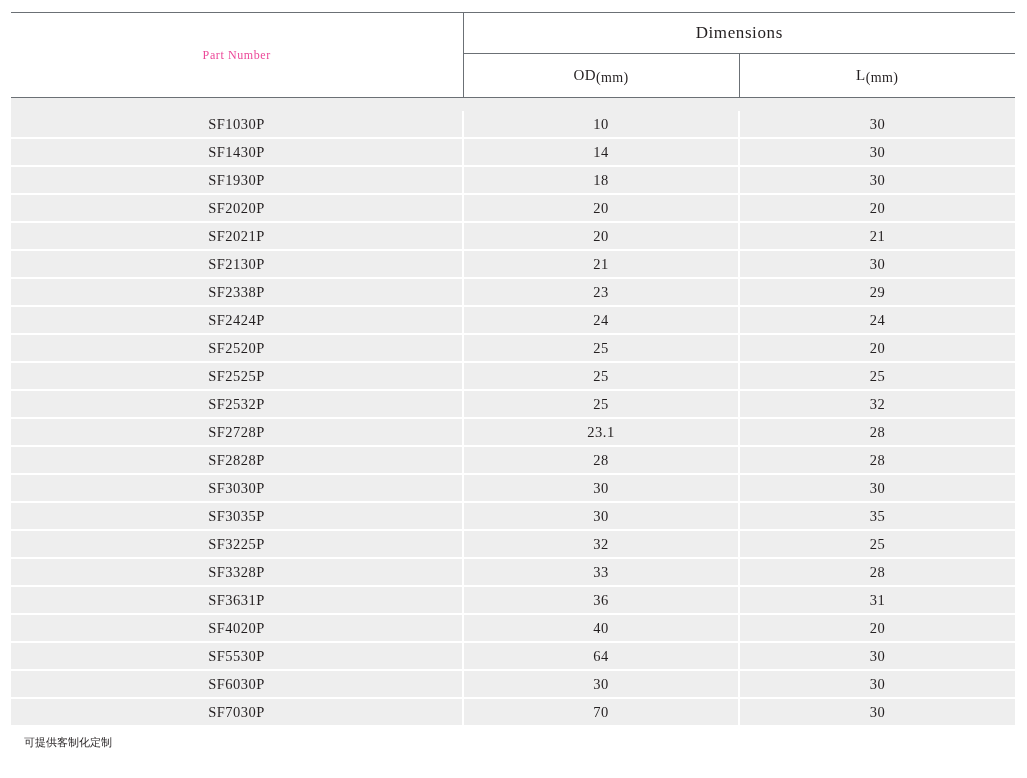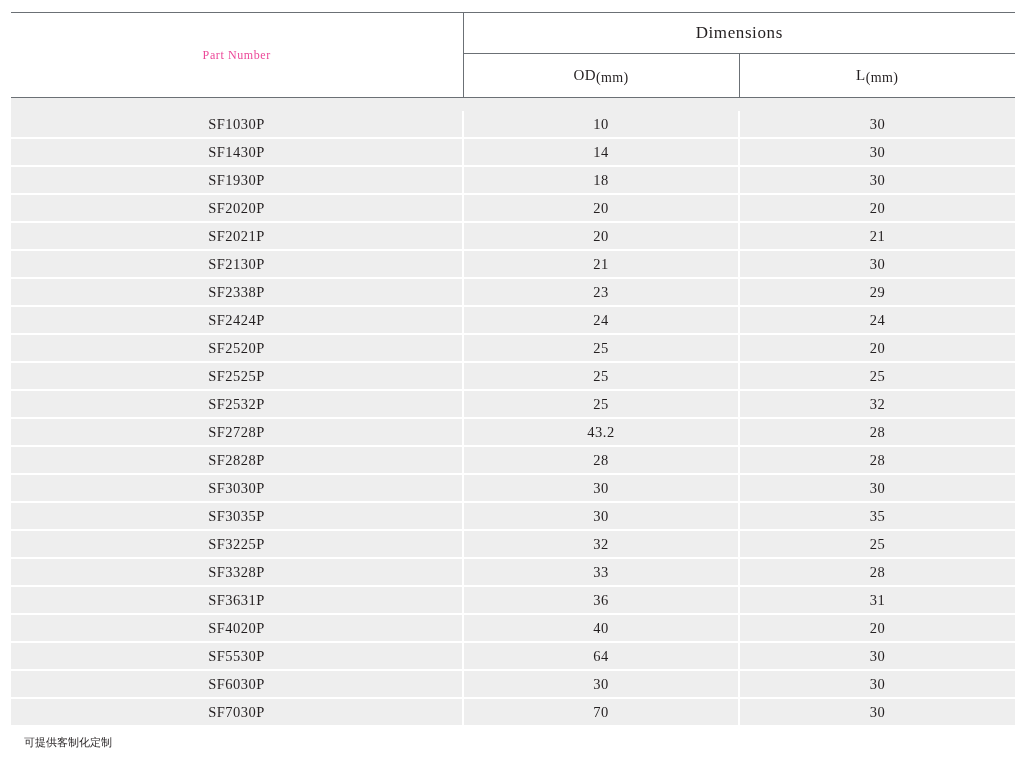--- a/index.html
+++ b/index.html
@@ -205,21 +205,21 @@
         <td class="c-od">25</td>
         <td class="c-l">25</td>
       </tr>
       <tr>
         <td class="c-part">SF2532P</td>
         <td class="c-od">25</td>
         <td class="c-l">32</td>
       </tr>
       <tr>
         <td class="c-part">SF2728P</td>
-        <td class="c-od">43.2</td>
+        <td class="c-od">23.1</td>
         <td class="c-l">28</td>
       </tr>
       <tr>
         <td class="c-part">SF2828P</td>
         <td class="c-od">28</td>
         <td class="c-l">28</td>
       </tr>
       <tr>
         <td class="c-part">SF3030P</td>
         <td class="c-od">30</td>

